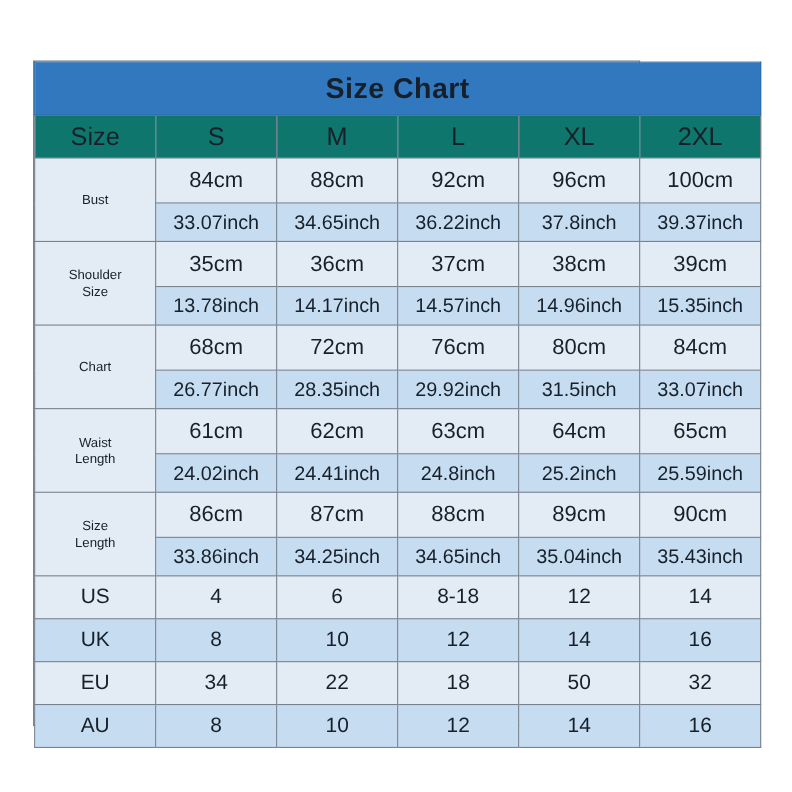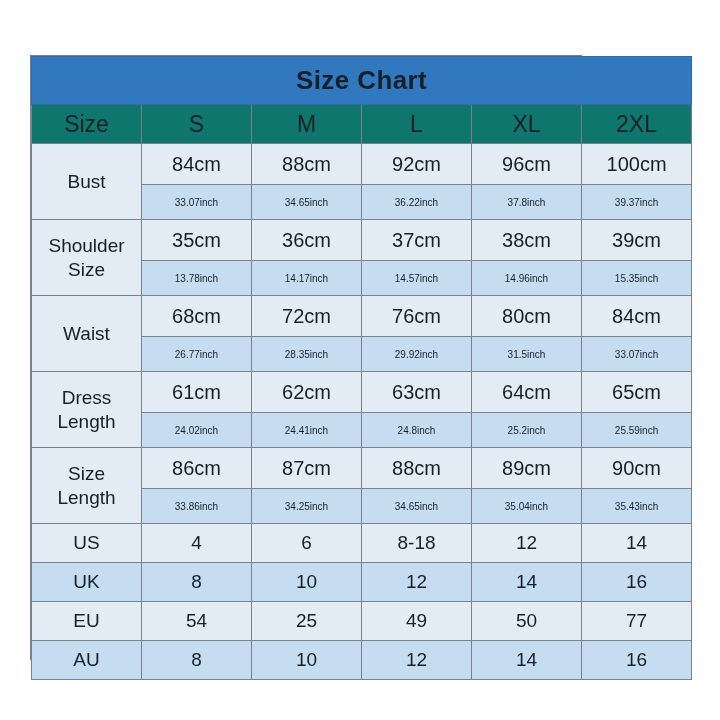--- a/index.html
+++ b/index.html
@@ -58,33 +58,33 @@
     height: 38px;
   }
 
   
   .tone-light { background: #e3ecf5; }
   .tone-dark  { background: #c6dcf0; }
 
   
   .meas-label {
     background: #e3ecf5;
-    font-size: 19px;
+    font-size: 12px;
     line-height: 1.22;
   }
 
   
   .cm-cell {
     font-size: 20px;
     height: 40px;
   }
 
   
   .inch-cell {
-    font-size: 10px;
+    font-size: 18px;
     height: 34px;
     color: #1b2733;
   }
 
   
   .plain-label, .plain-cell {
     font-size: 19px;
     height: 38px;
   }
 
@@ -149,38 +149,38 @@
       </tr>
       <tr>
         <td class="inch-cell tone-dark">13.78inch</td>
         <td class="inch-cell tone-dark">14.17inch</td>
         <td class="inch-cell tone-dark">14.57inch</td>
         <td class="inch-cell tone-dark">14.96inch</td>
         <td class="inch-cell tone-dark">15.35inch</td>
       </tr>
 
       <tr>
-        <td class="meas-label" rowspan="2">Waist</td>
+        <td class="meas-label" rowspan="2">Chart</td>
         <td class="cm-cell tone-light">68cm</td>
         <td class="cm-cell tone-light">72cm</td>
         <td class="cm-cell tone-light">76cm</td>
         <td class="cm-cell tone-light">80cm</td>
         <td class="cm-cell tone-light">84cm</td>
       </tr>
       <tr>
         <td class="inch-cell tone-dark">26.77inch</td>
         <td class="inch-cell tone-dark">28.35inch</td>
         <td class="inch-cell tone-dark">29.92inch</td>
         <td class="inch-cell tone-dark">31.5inch</td>
         <td class="inch-cell tone-dark">33.07inch</td>
       </tr>
 
       <tr>
         <td class="meas-label" rowspan="2">
-          <span>Dress</span><br>
+          <span>Waist</span><br>
           <span>Length</span>
         </td>
         <td class="cm-cell tone-light">61cm</td>
         <td class="cm-cell tone-light">62cm</td>
         <td class="cm-cell tone-light">63cm</td>
         <td class="cm-cell tone-light">64cm</td>
         <td class="cm-cell tone-light">65cm</td>
       </tr>
       <tr>
         <td class="inch-cell tone-dark">24.02inch</td>
@@ -222,25 +222,25 @@
         <td class="plain-label tone-dark">UK</td>
         <td class="plain-cell tone-dark">8</td>
         <td class="plain-cell tone-dark">10</td>
         <td class="plain-cell tone-dark">12</td>
         <td class="plain-cell tone-dark">14</td>
         <td class="plain-cell tone-dark">16</td>
       </tr>
 
       <tr>
         <td class="plain-label tone-light">EU</td>
-        <td class="plain-cell tone-light">54</td>
-        <td class="plain-cell tone-light">25</td>
-        <td class="plain-cell tone-light">49</td>
+        <td class="plain-cell tone-light">34</td>
+        <td class="plain-cell tone-light">22</td>
+        <td class="plain-cell tone-light">18</td>
         <td class="plain-cell tone-light">50</td>
-        <td class="plain-cell tone-light">77</td>
+        <td class="plain-cell tone-light">32</td>
       </tr>
 
       <tr>
         <td class="plain-label tone-dark">AU</td>
         <td class="plain-cell tone-dark">8</td>
         <td class="plain-cell tone-dark">10</td>
         <td class="plain-cell tone-dark">12</td>
         <td class="plain-cell tone-dark">14</td>
         <td class="plain-cell tone-dark">16</td>
       </tr>

